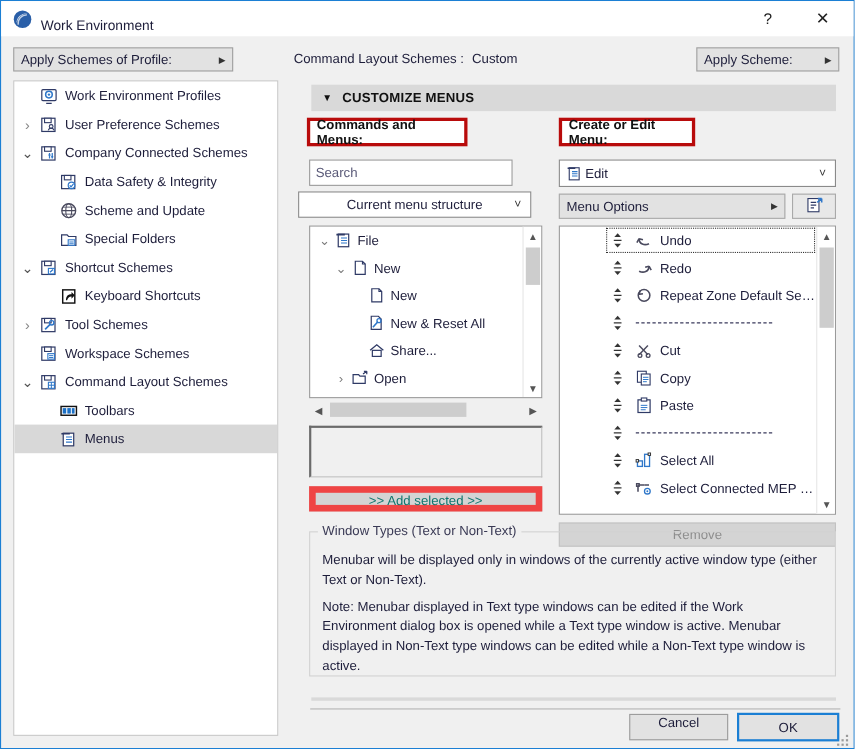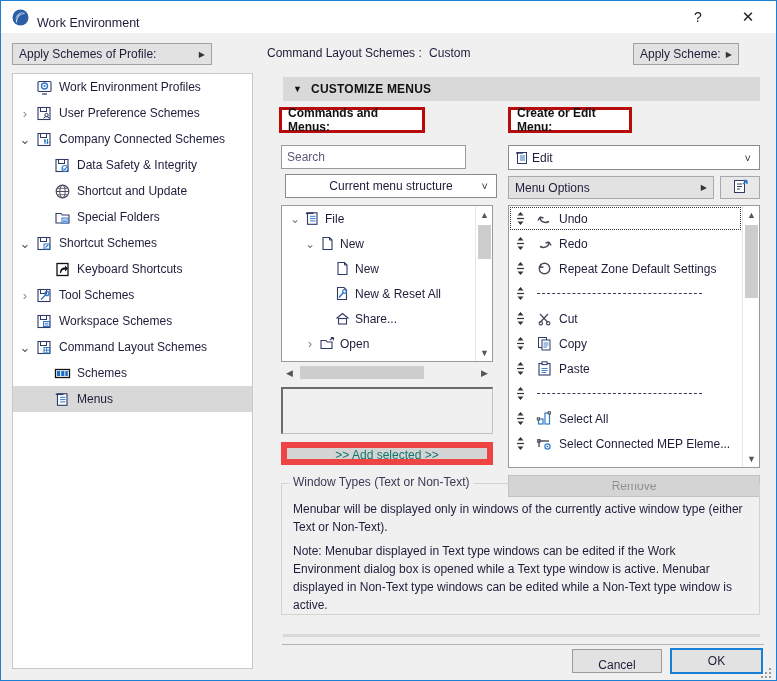--- a/index.html
+++ b/index.html
@@ -57,21 +57,21 @@
   #apply-profile-btn .arrow { margin-left: auto; font-size: 8px; color:#333; }
 
   #scheme-label {
     position: absolute; left: 266px; top: 45px;
     font-size: 12px; color: #1d1d3a; white-space: nowrap;
   }
   #scheme-label .val { margin-left: 4px; }
 
   #apply-scheme-btn {
     position: absolute; left: 632px; top: 42px;
-    width: 106px; height: 22px;
+    width: 130px; height: 22px;
     background: #e2e2e2; border: 1px solid #a0a0a0;
     display: flex; align-items: center;
     padding: 0 6px; font-size: 12px;
   }
   #apply-scheme-btn .arrow { margin-left: auto; font-size: 8px; color:#333; }
 
   
   #sidebar {
     position: absolute; left: 11px; top: 72px;
     width: 241px; height: 596px;
@@ -121,21 +121,21 @@
   #search-input {
     position: absolute; left: 18px; top: 108px;
     width: 185px; height: 24px;
     border: 1px solid #9a9a9a; background: #fff;
     padding: 0 5px; font-size: 12px; color: #1d1d3a;
     font-family: "Liberation Sans", sans-serif;
   }
   #search-input::placeholder { color: #5a5a78; opacity: 1; }
 
   #menu-structure-select {
-    position: absolute; left: 22px; top: 137px;
+    position: absolute; left: 8px; top: 137px;
     width: 212px; height: 24px;
     border: 1px solid #8a8a8a; background: #fff;
     display: flex; align-items: center; justify-content: center;
     font-size: 12px;
   }
   #menu-structure-select .chev {
     position: absolute; right: 8px; font-size: 11px; color: #333;
   }
 
   #cmd-tree {
@@ -218,21 +218,21 @@
     display: flex; align-items: center; justify-content: center;
   }
 
   #menu-list {
     position: absolute; left: 245px; top: 168px;
     width: 252px; height: 263px;
     background: #fff; border: 1px solid #9a9a9a;
     overflow: hidden;
   }
   #menu-list-inner { position: absolute; left:0; top:0; right:17px; }
-  .ml-row { height: 25px; display: flex; align-items: center; font-size: 12px; white-space: nowrap; }
+  .ml-row { height: 25px; display: flex; align-items: center; font-size: 12px; white-space: nowrap; margin-left: 41px; }
   .ml-row.focus-row { outline: 1px dotted #333; outline-offset: -2px; }
   .ml-drag { width: 22px; flex: 0 0 22px; display:flex; align-items:center; justify-content:center;
              color:#333; font-size: 10px; line-height: 1; }
   .ml-icon { width: 26px; flex: 0 0 26px; display:flex; align-items:center; justify-content:center; }
   .ml-label { margin-left: 2px; overflow: hidden; text-overflow: ellipsis; }
   .ml-sep { flex: 1; border-top: 1px dashed #3a3a5c; margin: 0 40px 0 6px; height: 0; }
 
   #remove-btn {
     position: absolute; left: 245px; top: 438px;
     width: 252px; height: 22px;
@@ -269,21 +269,21 @@
 
   
   #divider {
     position: absolute; left: 281px; top: 643px;
     width: 482px; height: 1px; background: #b4b4b4;
   }
   #cancel-btn {
     position: absolute; left: 571px; top: 648px;
     width: 90px; height: 24px;
     background: #e2e2e2; border: 1px solid #9c9c9c;
-    display: flex; align-items: flex-end; justify-content: center;
+    display: flex; align-items: flex-start; justify-content: center;
     font-size: 12px;
   }
   #ok-btn {
     position: absolute; left: 669px; top: 647px;
     width: 93px; height: 26px;
     background: #e2e2e2; border: 2px solid #1b7fd4;
     display: flex; align-items: center; justify-content: center;
     font-size: 12px;
   }
   #resize-grip {
@@ -386,21 +386,21 @@
         <span style="width: 18px; flex: 0 0 18px;"></span>
         <span class="ticon">
           <svg width="17" height="17" viewBox="0 0 17 17">
             <circle cx="8.5" cy="8.5" r="6.3" fill="#fff" stroke="#4a4a5e" stroke-width="1.2"></circle>
             <ellipse cx="8.5" cy="8.5" rx="2.7" ry="6.3" fill="none" stroke="#4a4a5e" stroke-width="1"></ellipse>
             <line x1="2.2" y1="8.5" x2="14.8" y2="8.5" stroke="#4a4a5e" stroke-width="1"></line>
             <line x1="3.3" y1="5.3" x2="13.7" y2="5.3" stroke="#4a4a5e" stroke-width=".8"></line>
             <line x1="3.3" y1="11.7" x2="13.7" y2="11.7" stroke="#4a4a5e" stroke-width=".8"></line>
           </svg>
         </span>
-        <span class="tlabel">Shortcut and Update</span>
+        <span class="tlabel">Scheme and Update</span>
       </div>
       <div class="tree-row">
         <span class="tw"></span>
         <span style="width: 18px; flex: 0 0 18px;"></span>
         <span class="ticon">
           <svg width="17" height="17" viewBox="0 0 17 17">
             <path d="M2 4.5 L7 4.5 L8.3 6 L15 6 L15 14 L2 14 Z" fill="#fff" stroke="#2f3a66" stroke-width="1.1"></path>
             <rect x="8" y="9" width="6" height="5" fill="#fff" stroke="#2f77c9" stroke-width="1"></rect>
             <line x1="9" y1="11" x2="13" y2="11" stroke="#2f77c9" stroke-width=".9"></line>
             <line x1="9" y1="12.6" x2="13" y2="12.6" stroke="#2f77c9" stroke-width=".9"></line>
@@ -473,21 +473,21 @@
         <span class="tw"></span>
         <span style="width: 18px; flex: 0 0 18px;"></span>
         <span class="ticon">
           <svg width="17" height="17" viewBox="0 0 17 17">
             <rect x="1.5" y="4.5" width="14" height="8" fill="#fff" stroke="#111" stroke-width="1.3"></rect>
             <rect x="3" y="6" width="3.2" height="5" fill="#1b6fc4"></rect>
             <rect x="7.2" y="6" width="3.2" height="5" fill="#1b6fc4"></rect>
             <rect x="11.3" y="6" width="2.5" height="5" fill="#1b6fc4"></rect>
           </svg>
         </span>
-        <span class="tlabel">Schemes</span>
+        <span class="tlabel">Toolbars</span>
       </div>
       <div class="tree-row selected">
         <span class="tw"></span>
         <span style="width: 18px; flex: 0 0 18px;"></span>
         <span class="ticon">
           <svg width="17" height="17" viewBox="0 0 17 17">
             <rect x="3.5" y="2.8" width="9.5" height="11.5" fill="#fff" stroke="#2f3a66" stroke-width="1.1"></rect>
             <line x1="1.8" y1="3.3" x2="9.5" y2="3.3" stroke="#2f3a66" stroke-width="1.5"></line>
             <line x1="6" y1="6.3" x2="11.5" y2="6.3" stroke="#2f77c9" stroke-width="1"></line>
             <line x1="6" y1="8.6" x2="11.5" y2="8.6" stroke="#2f77c9" stroke-width="1"></line>

